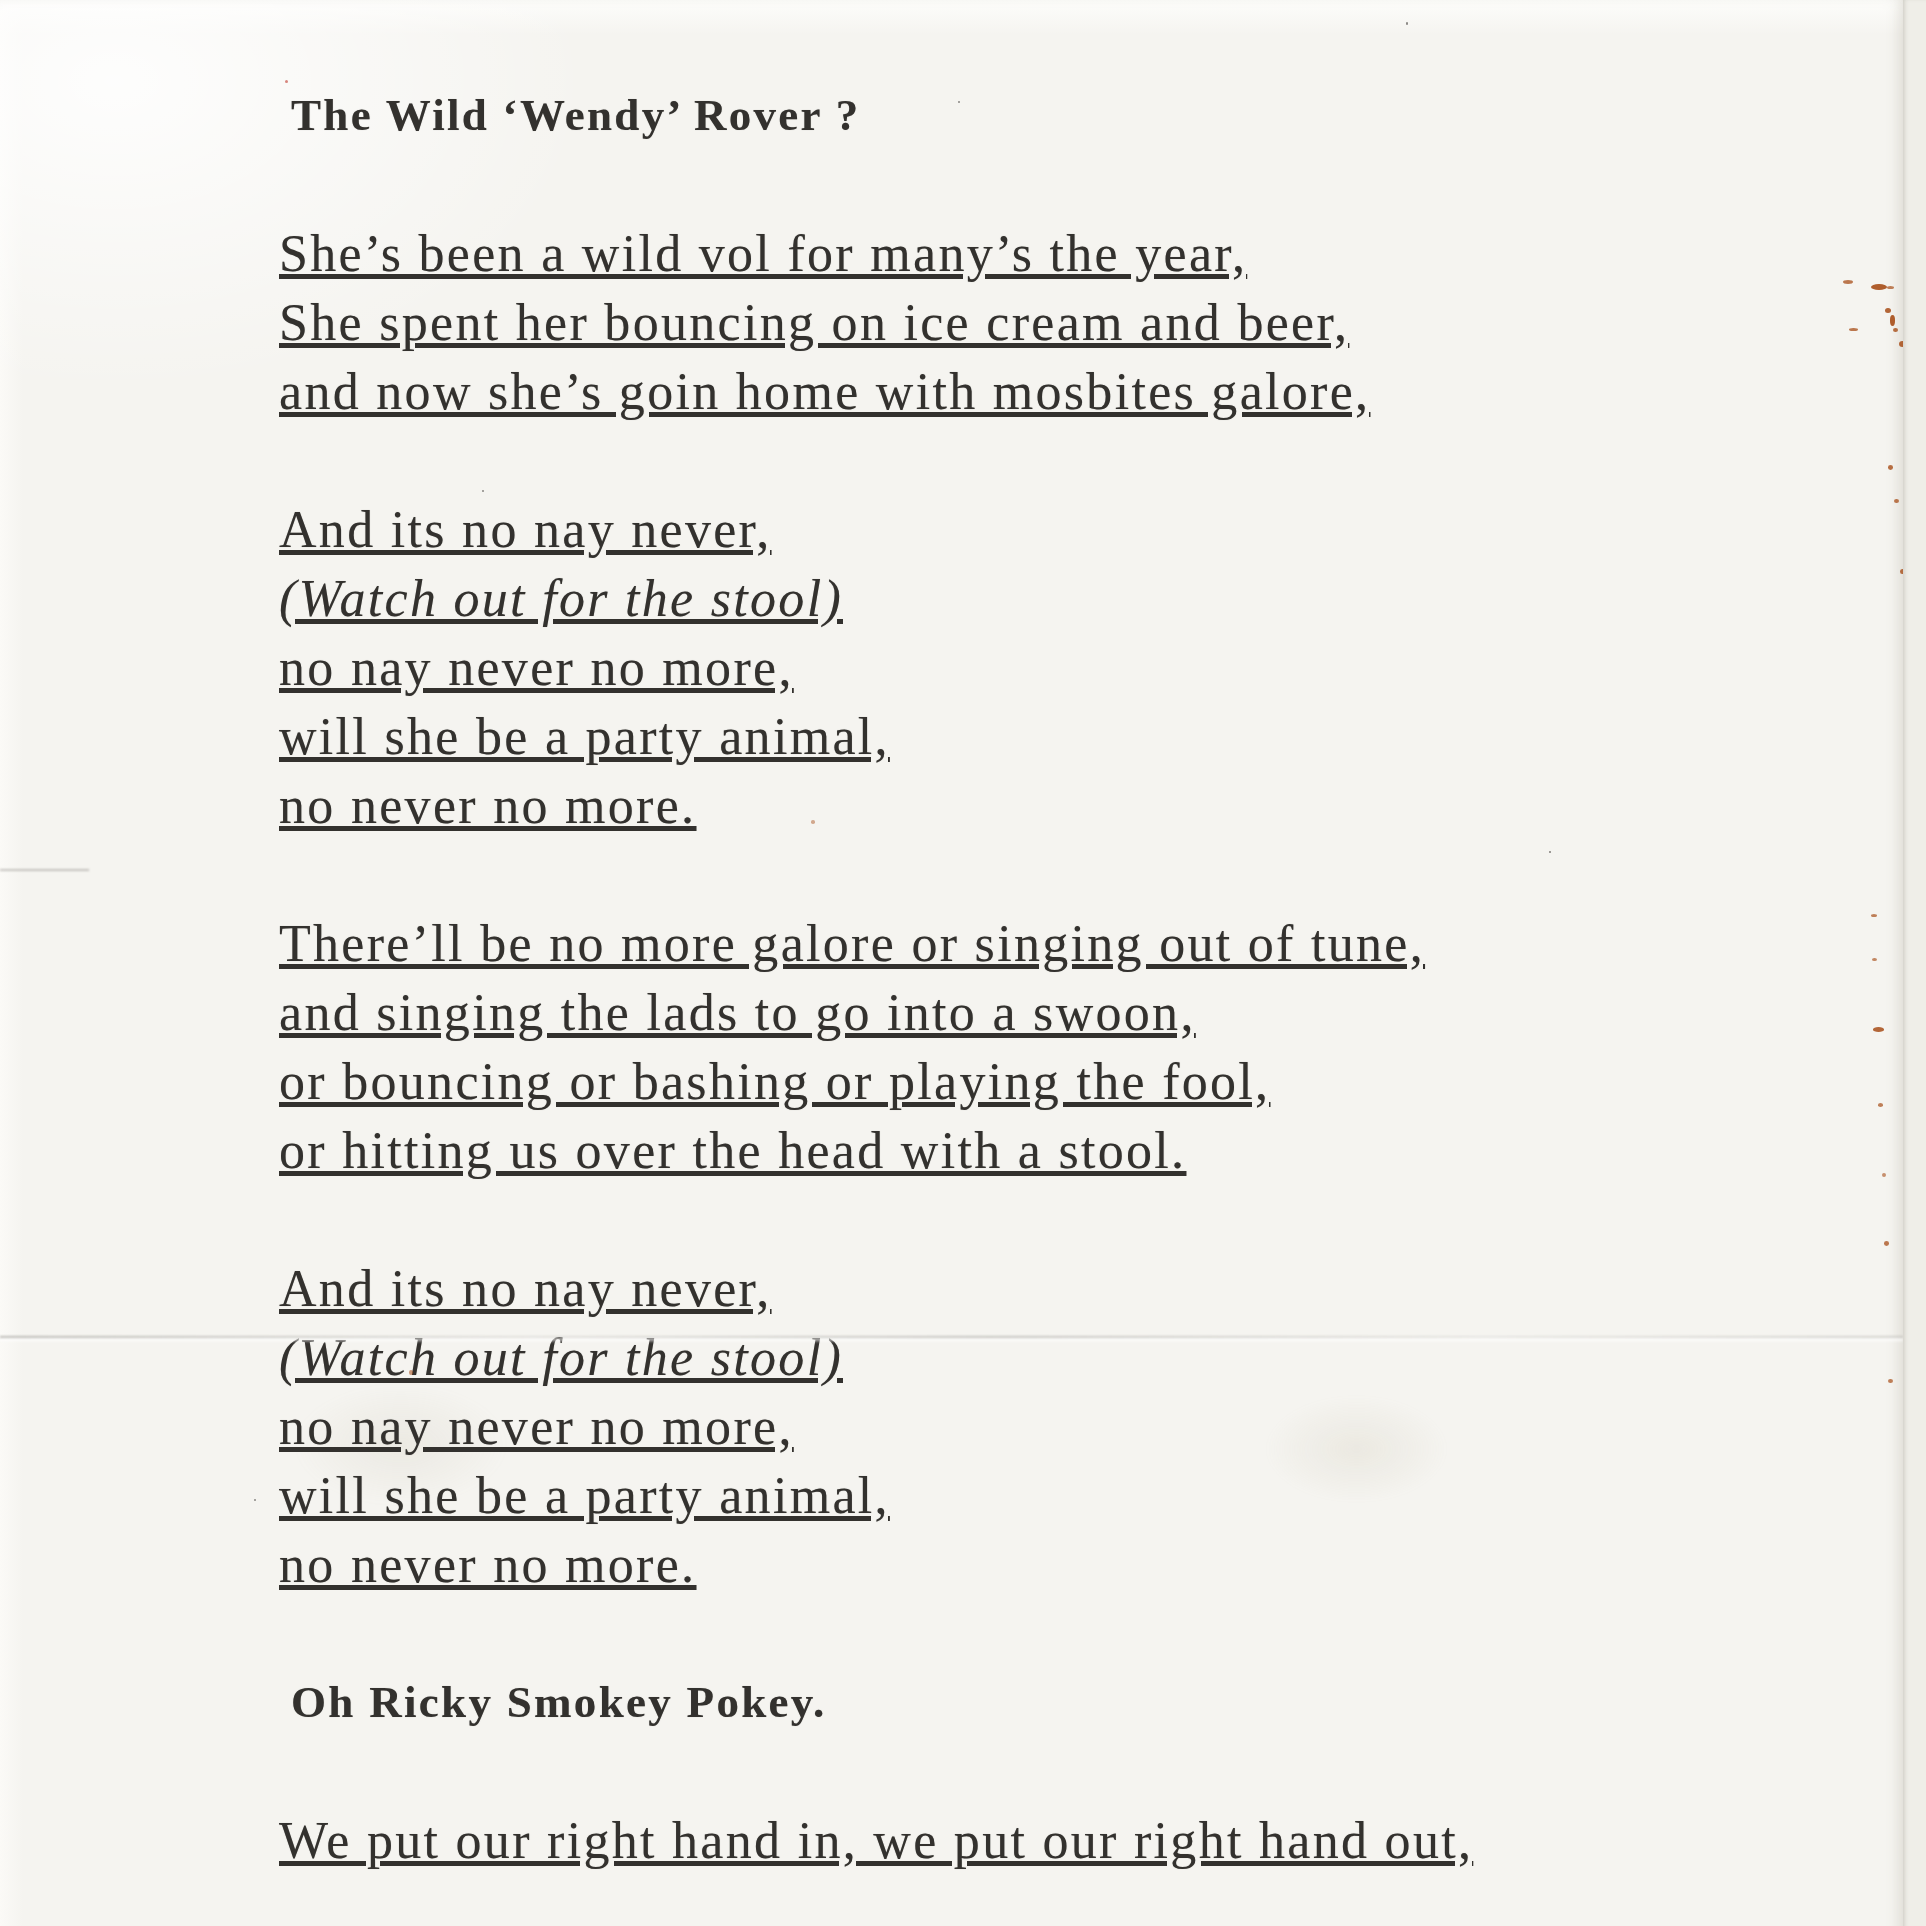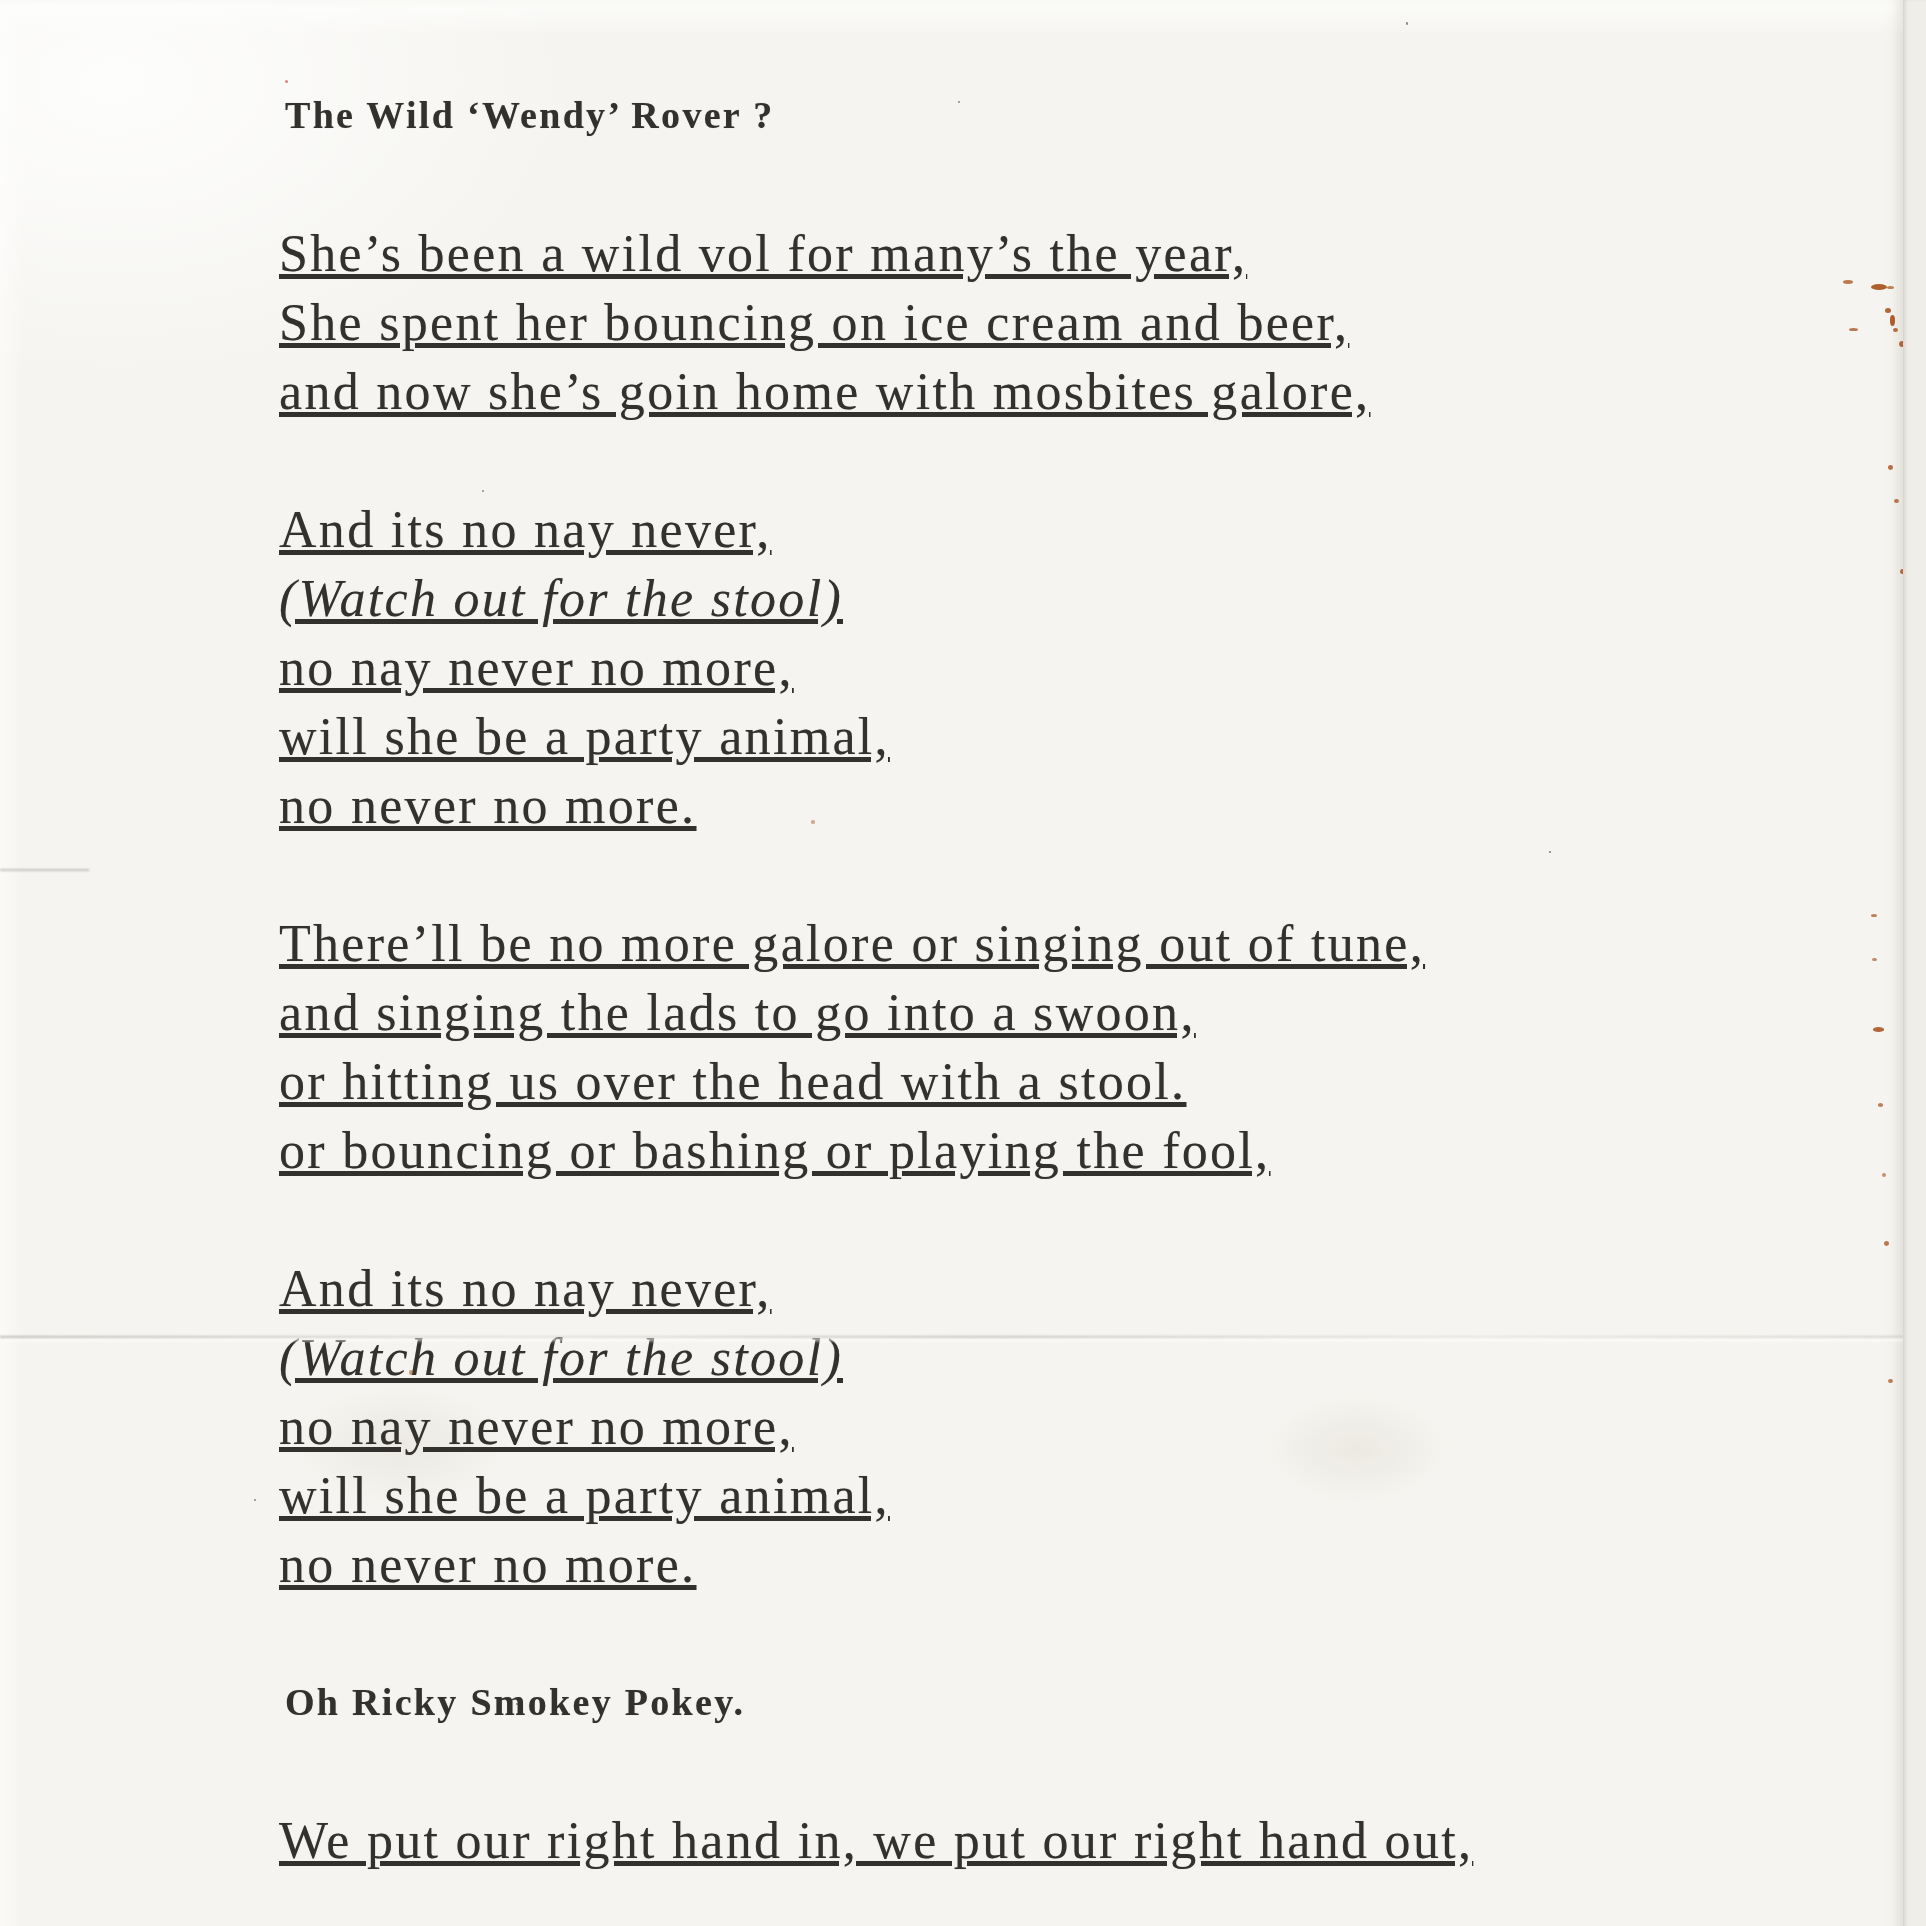--- a/index.html
+++ b/index.html
@@ -30,21 +30,21 @@
     box-shadow: inset 3.1px 0 4.6px -1.9px rgba(100,95,80,.25);
   }
   
   .sheet-content{
     position:absolute;left:279px;top:81px;width:1541px;
     font-size:52px;line-height:69px;letter-spacing:2.3px;
     color:#33312e;
     text-shadow:0 0 0.8px rgba(51,49,46,.38);
   }
   .song-title{
-    font-weight:bold;margin:0 0 69px 6px;font-size:38px;line-height:69px;
+    font-weight:bold;margin:0 0 69px 12px;font-size:45px;line-height:69px;
     white-space:nowrap;
   }
   .stanza{margin:0 0 69px 0;text-decoration:underline;}
   .lyric-line{white-space:nowrap;}
   .lyric-line.italic{font-style:italic;}
   
   .crease-main{
     position:absolute;left:0;top:1336px;width:1903px;height:1.9px;
     background:linear-gradient(to right,
       rgba(118,116,110,.55), rgba(118,116,110,.18) 28%,
@@ -91,22 +91,22 @@
         <div class="stanza">
           <div class="lyric-line">And its no nay never,</div>
           <div class="lyric-line italic">(Watch out for the stool)</div>
           <div class="lyric-line">no nay never no more,</div>
           <div class="lyric-line">will she be a party animal,</div>
           <div class="lyric-line">no never no more.</div>
         </div>
         <div class="stanza">
           <div class="lyric-line">There’ll be no more galore or singing out of tune,</div>
           <div class="lyric-line">and singing the lads to go into a swoon,</div>
+          <div class="lyric-line">or bouncing or bashing or playing the fool,</div>
           <div class="lyric-line">or hitting us over the head with a stool.</div>
-          <div class="lyric-line">or bouncing or bashing or playing the fool,</div>
         </div>
         <div class="stanza">
           <div class="lyric-line">And its no nay never,</div>
           <div class="lyric-line italic">(Watch out for the stool)</div>
           <div class="lyric-line">no nay never no more,</div>
           <div class="lyric-line">will she be a party animal,</div>
           <div class="lyric-line">no never no more.</div>
         </div>
         <h2 class="song-title">Oh Ricky Smokey Pokey.</h2>
         <div class="stanza">

